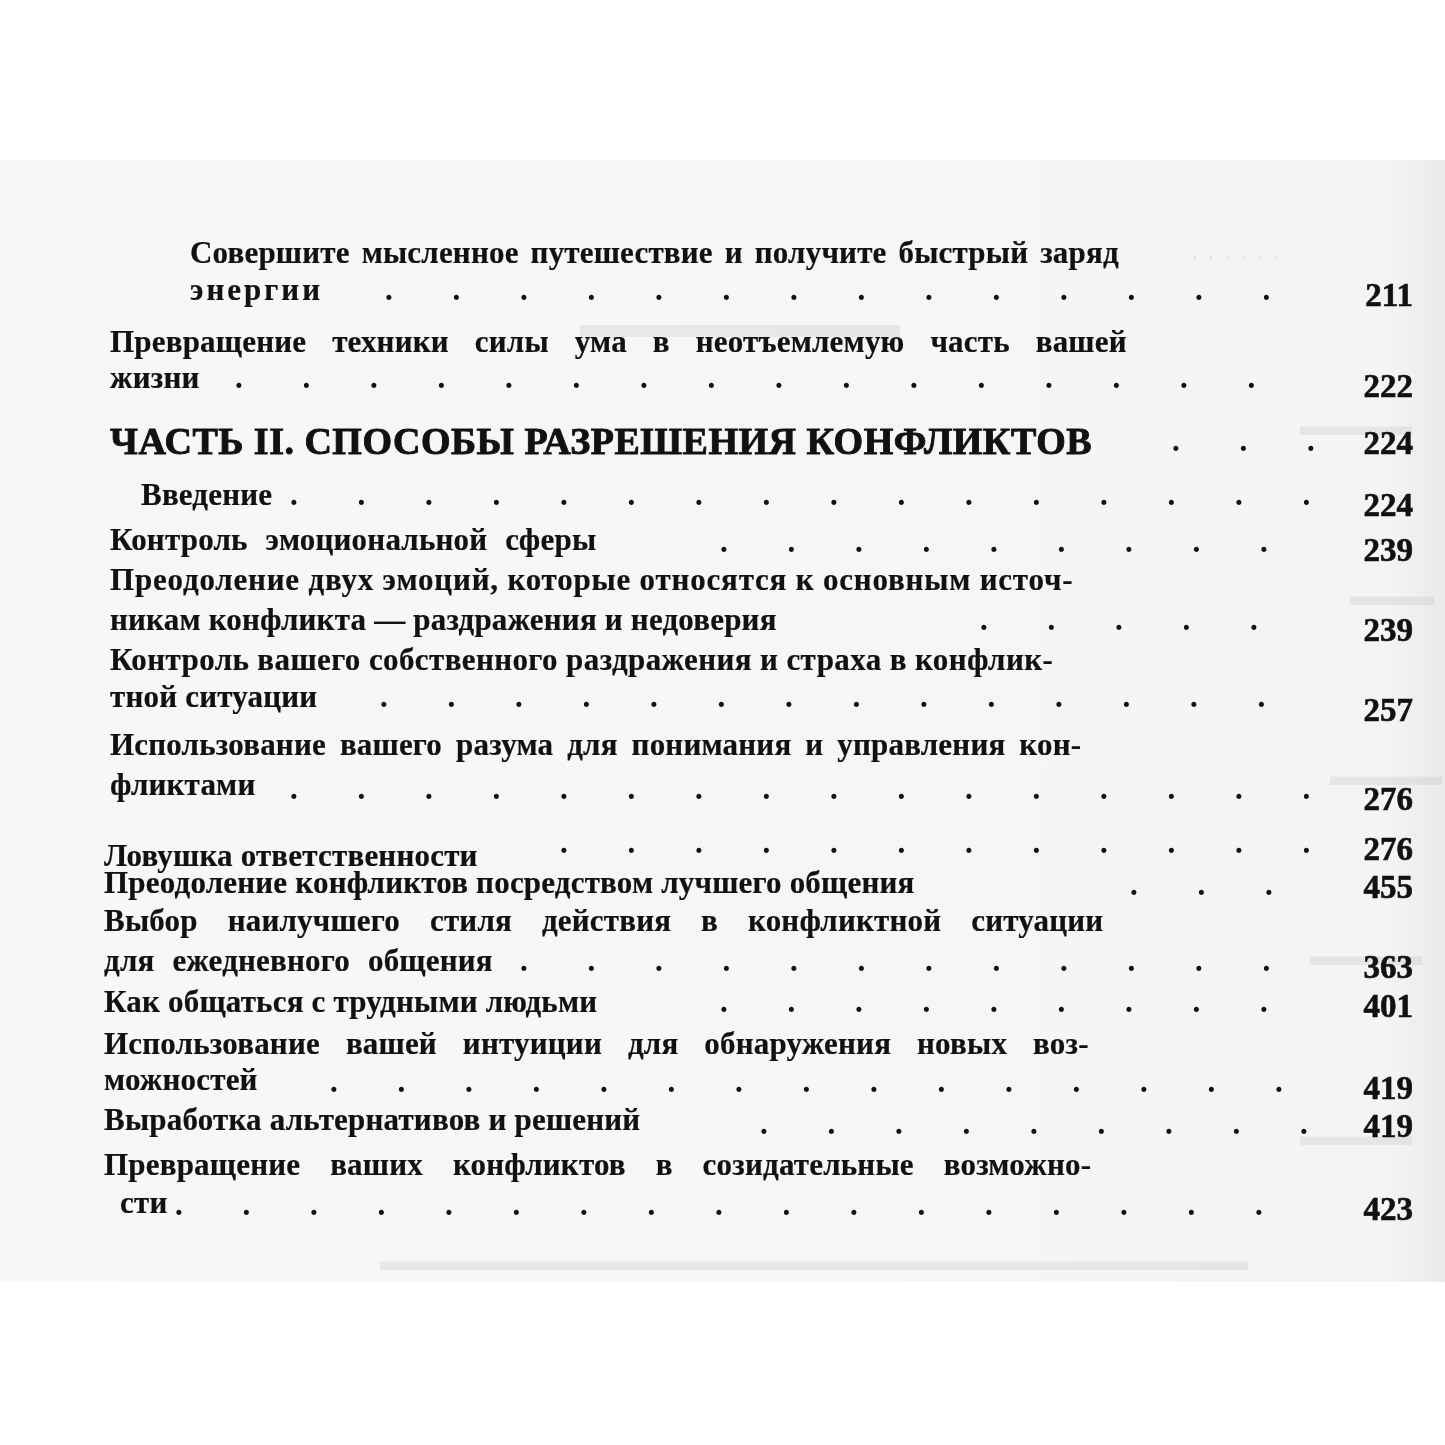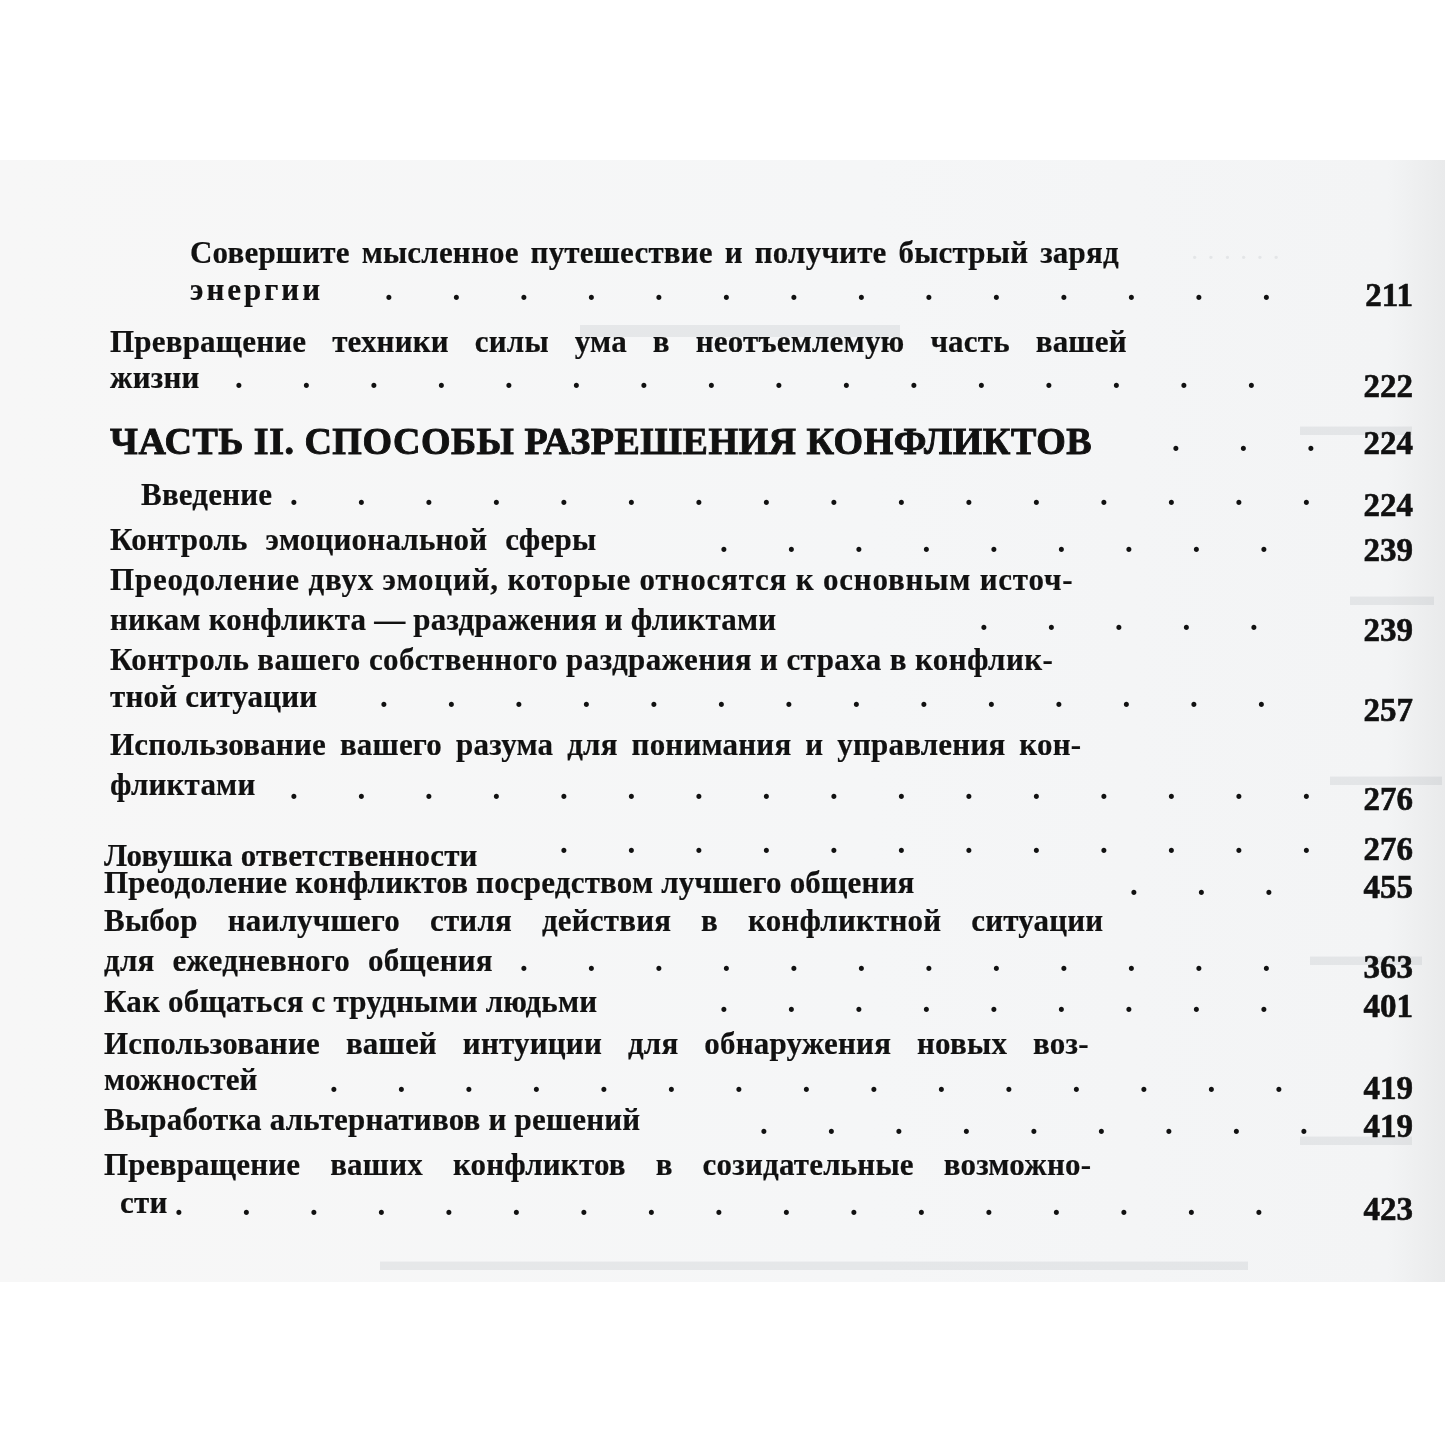--- a/index.html
+++ b/index.html
@@ -121,21 +121,21 @@
   </div>
 
   <div class="entry" style="top:523px;">
     <span class="line wide" style="left:110px; top:0; word-spacing:10px;">Контроль эмоциональной сферы</span>
     <span class="leader" style="left:720px; top:2px; width:595px;"><span class="dots">. . . . . . . . . . . . . . . . . . . . . . . . . . . . . . . . . . . . . . . . .</span></span>
     <span class="pagenum" style="top:10px;">239</span>
   </div>
 
   <div class="entry" style="top:563px;">
     <span class="line" style="left:110px; top:0; letter-spacing:0.8px;">Преодоление двух эмоций, которые относятся к основным источ-</span>
-    <span class="line" style="left:110px; top:40px;">никам конфликта — раздражения и фликтами</span>
+    <span class="line" style="left:110px; top:40px;">никам конфликта — раздражения и недоверия</span>
     <span class="leader" style="left:980px; top:40px; width:335px;"><span class="dots">. . . . . . . . . . . . . . . . . . . . . . . . . . . . . . . . . . . . . . . . .</span></span>
     <span class="pagenum" style="top:50px;">239</span>
   </div>
 
   <div class="entry" style="top:643px;">
     <span class="line" style="left:110px; top:0; letter-spacing:0.4px;">Контроль вашего собственного раздражения и страха  в конфлик-</span>
     <span class="line" style="left:110px; top:37px;">тной ситуации</span>
     <span class="leader" style="left:380px; top:37px; width:935px;"><span class="dots">. . . . . . . . . . . . . . . . . . . . . . . . . . . . . . . . . . . . . . . . .</span></span>
     <span class="pagenum" style="top:50px;">257</span>
   </div>

